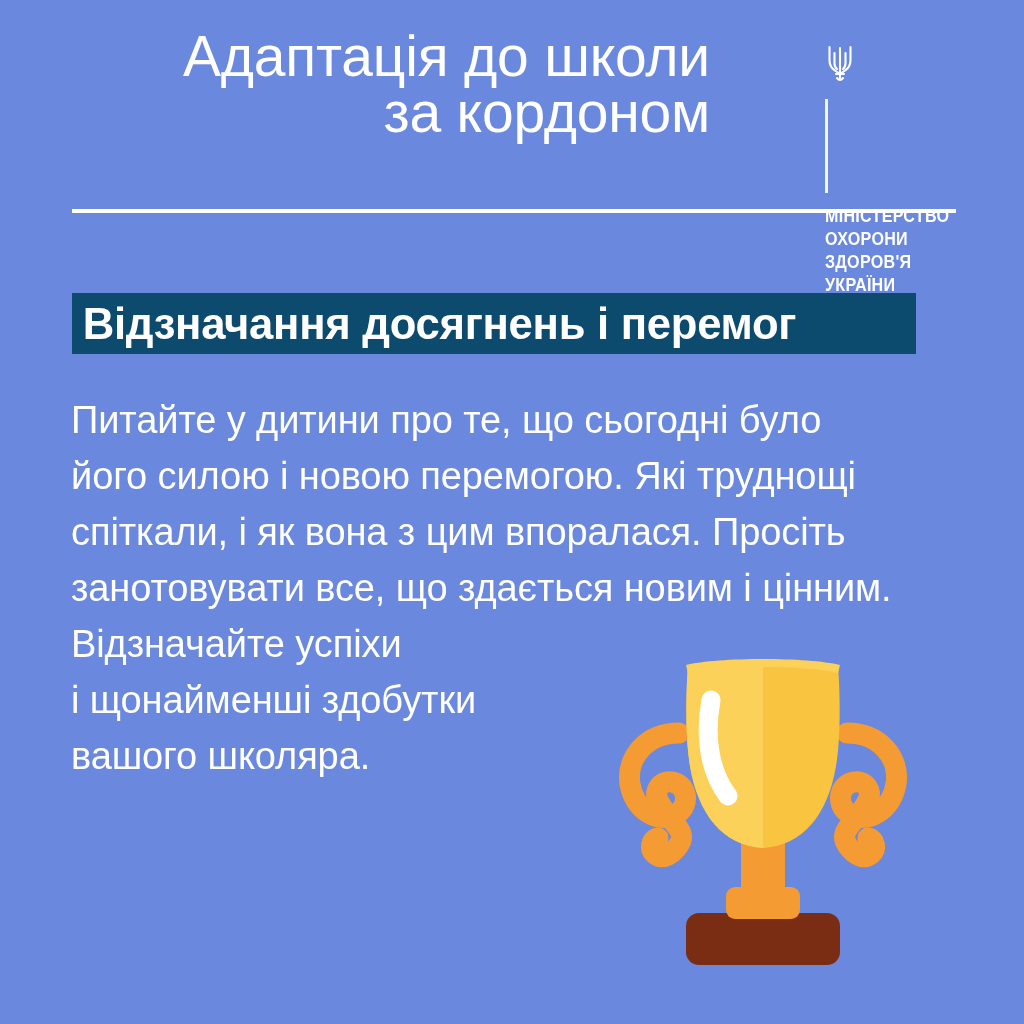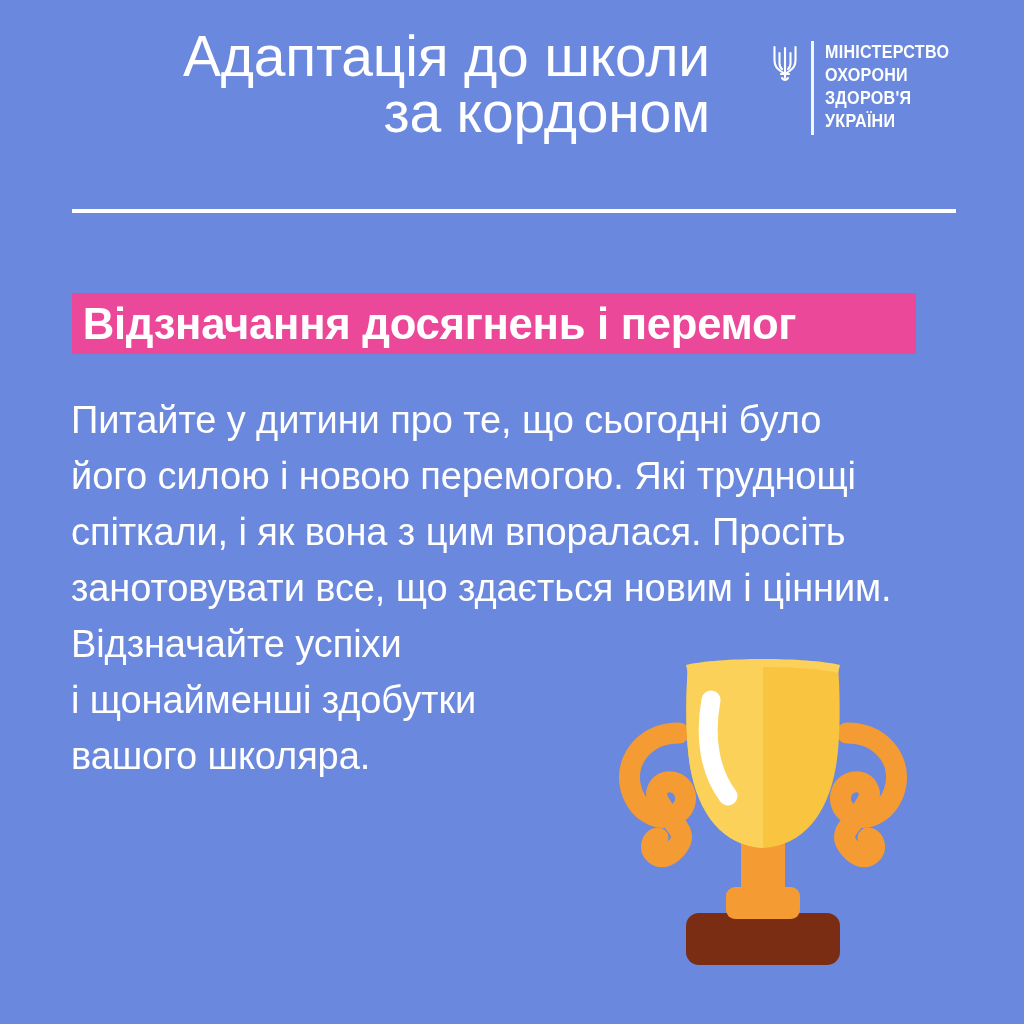--- a/index.html
+++ b/index.html
@@ -33,20 +33,21 @@
     text-align: right;
   }
 
   .logo {
     position: absolute;
     right: 64px;
     top: 40px;
     display: flex;
     align-items: flex-start;
     gap: 11px;
+    flex-direction: column;
   }
   .logo-emblem {
     width: 30px;
     height: 44px;
     flex: 0 0 auto;
     margin-top: 3px;
   }
   .logo-rule {
     width: 3px;
     height: 94px;
@@ -81,21 +82,21 @@
     background: #ffffff;
   }
 
   
   .band {
     position: absolute;
     left: 72px;
     top: 293px;
     width: 844px;
     height: 61px;
-    background: #ec4899;
+    background: #0c4a6e;
     display: flex;
     align-items: center;
   }
   .band-text {
     color: #ffffff;
     font-size: 45px;
     font-weight: 700;
     line-height: 45px;
     letter-spacing: -0.3px;
     padding-left: 11px;

